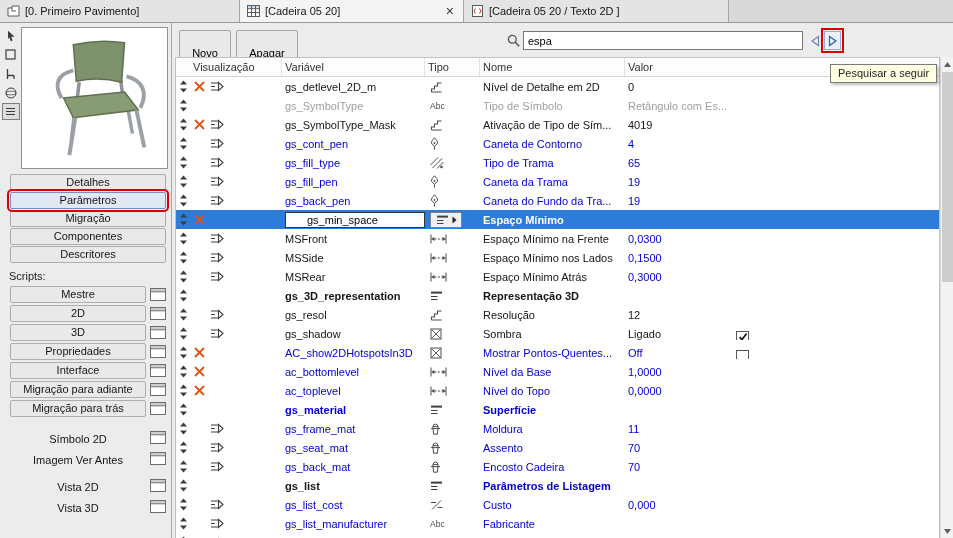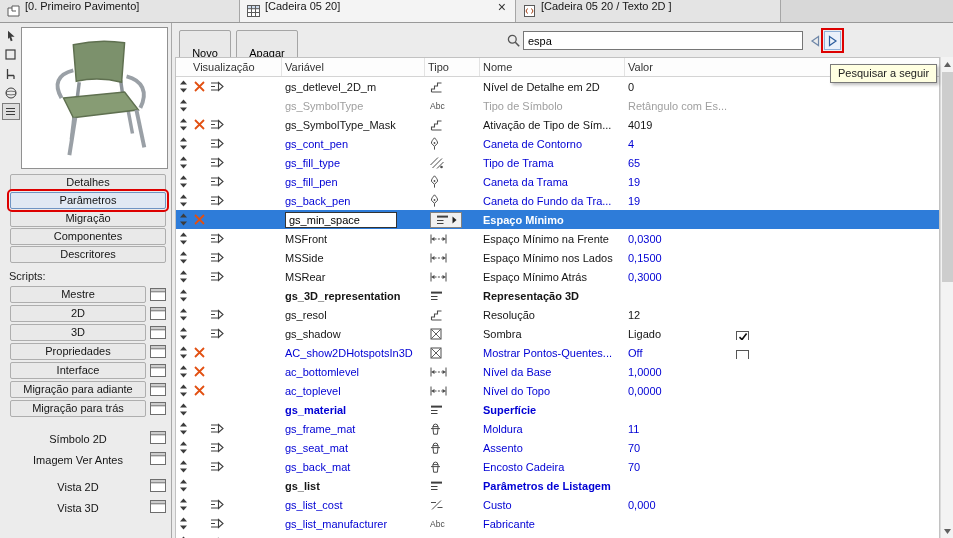--- a/index.html
+++ b/index.html
@@ -6,23 +6,23 @@
     --selection:#2e7cd9; --blue-text:#0000d4; --gray-text:#9f9f9f;
     --red-x:#e25012; --annotation:#dd0000; --tooltip-bg:#ffffe1;
   }
   *{box-sizing:border-box;}
   html,body{width:953px;height:538px;}
   body{margin:0;overflow:hidden;background:#ececec;font-family:"Liberation Sans",sans-serif;font-size:11px;color:#151515;position:relative;}
   .icn{display:inline-flex;align-items:center;justify-content:center;line-height:0;}
   .abc-txt{font-size:8.5px;color:#4c4c4c;font-family:"Liberation Sans",sans-serif;}
   
   .tabbar{position:absolute;top:0;left:0;width:953px;height:23px;background:#d8d8d8;border-bottom:1px solid #999;display:flex;}
-  .tab{display:flex;gap:5px;padding:0 7px;border-right:1px solid #a6a6a6;background:#e4e4e4;height:22px;overflow:hidden;white-space:nowrap;}
+  .tab{display:flex;align-items:center;gap:5px;padding:0 7px;border-right:1px solid #a6a6a6;background:#e4e4e4;height:22px;overflow:hidden;white-space:nowrap;}
   .tab:nth-child(1){width:240px;}
-  .tab:nth-child(2){width:276px;}
+  .tab:nth-child(2){width:224px;}
   .tab:nth-child(3){width:265px;}
   .tab.active{background:#f4f4f4;}
   .tab-close{margin-left:auto;font-size:14px;color:#333;padding:0 2px;line-height:1;}
   
   .sidebar{position:absolute;top:23px;left:0;width:172px;bottom:0;background:#ececec;border-right:1px solid #a8a8a8;}
   .mini-strip{position:absolute;left:1px;top:4px;width:19px;display:flex;flex-direction:column;gap:2px;align-items:center;}
   .mini-btn{width:18px;height:17px;display:flex;align-items:center;justify-content:center;border:1px solid transparent;}
   .mini-btn.pressed{border:1px solid #7d7d7d;background:#dedede;}
   .preview{position:absolute;left:21px;top:4px;width:147px;height:142px;background:#fff;border:1px solid #919191;display:flex;align-items:center;justify-content:center;}
   .side-stack{position:absolute;left:8px;top:150px;width:160px;}
@@ -65,21 +65,21 @@
   .slot-x{width:18px;display:flex;justify-content:center;}
   .slot-ar{flex:1;display:flex;padding-left:2px;}
   .c-var{width:143px;min-width:143px;padding-left:3px;overflow:hidden;white-space:nowrap;}
   .c-tipo{width:55px;min-width:55px;padding-left:5px;display:flex;align-items:center;}
   .c-nome{width:145px;min-width:145px;padding-left:3px;overflow:hidden;white-space:nowrap;}
   .c-valor{flex:1;padding-left:3px;position:relative;overflow:hidden;white-space:nowrap;display:flex;align-items:center;}
   .c-blue{color:var(--blue-text);}
   .c-gray{color:var(--gray-text);}
   .b{font-weight:bold;}
   .trow.selected .c-nome .txt{color:#fff;}
-  .edit-box{display:inline-flex;align-items:center;width:112px;height:16px;background:#fff;border:1px solid #333;padding:0 3px;color:#000;}
+  .edit-box{display:inline-flex;align-items:center;width:140px;height:16px;background:#fff;border:1px solid #333;padding:0 21px;color:#000;}
   .picker{display:inline-flex;align-items:center;gap:3px;width:32px;height:16px;background:#f0f0f0;border:1px solid #808080;justify-content:center;}
   .cbx{position:absolute;left:111px;top:3px;width:13px;height:13px;border:1px solid #555;background:#fff;display:flex;align-items:center;justify-content:center;}
   .x-col{color:var(--red-x);}
   
   .vscroll{position:absolute;top:34px;right:0;bottom:0;width:13px;background:#f3f3f3;border-left:1px solid #dadada;}
   .sc-btn{position:absolute;left:0;width:12px;height:14px;display:flex;align-items:center;justify-content:center;}
   .sc-btn.up{top:0;}
   .sc-btn.down{bottom:0;}
   .sc-thumb{position:absolute;left:1px;top:15px;width:11px;height:210px;background:#cdcdcd;}
 </style>

